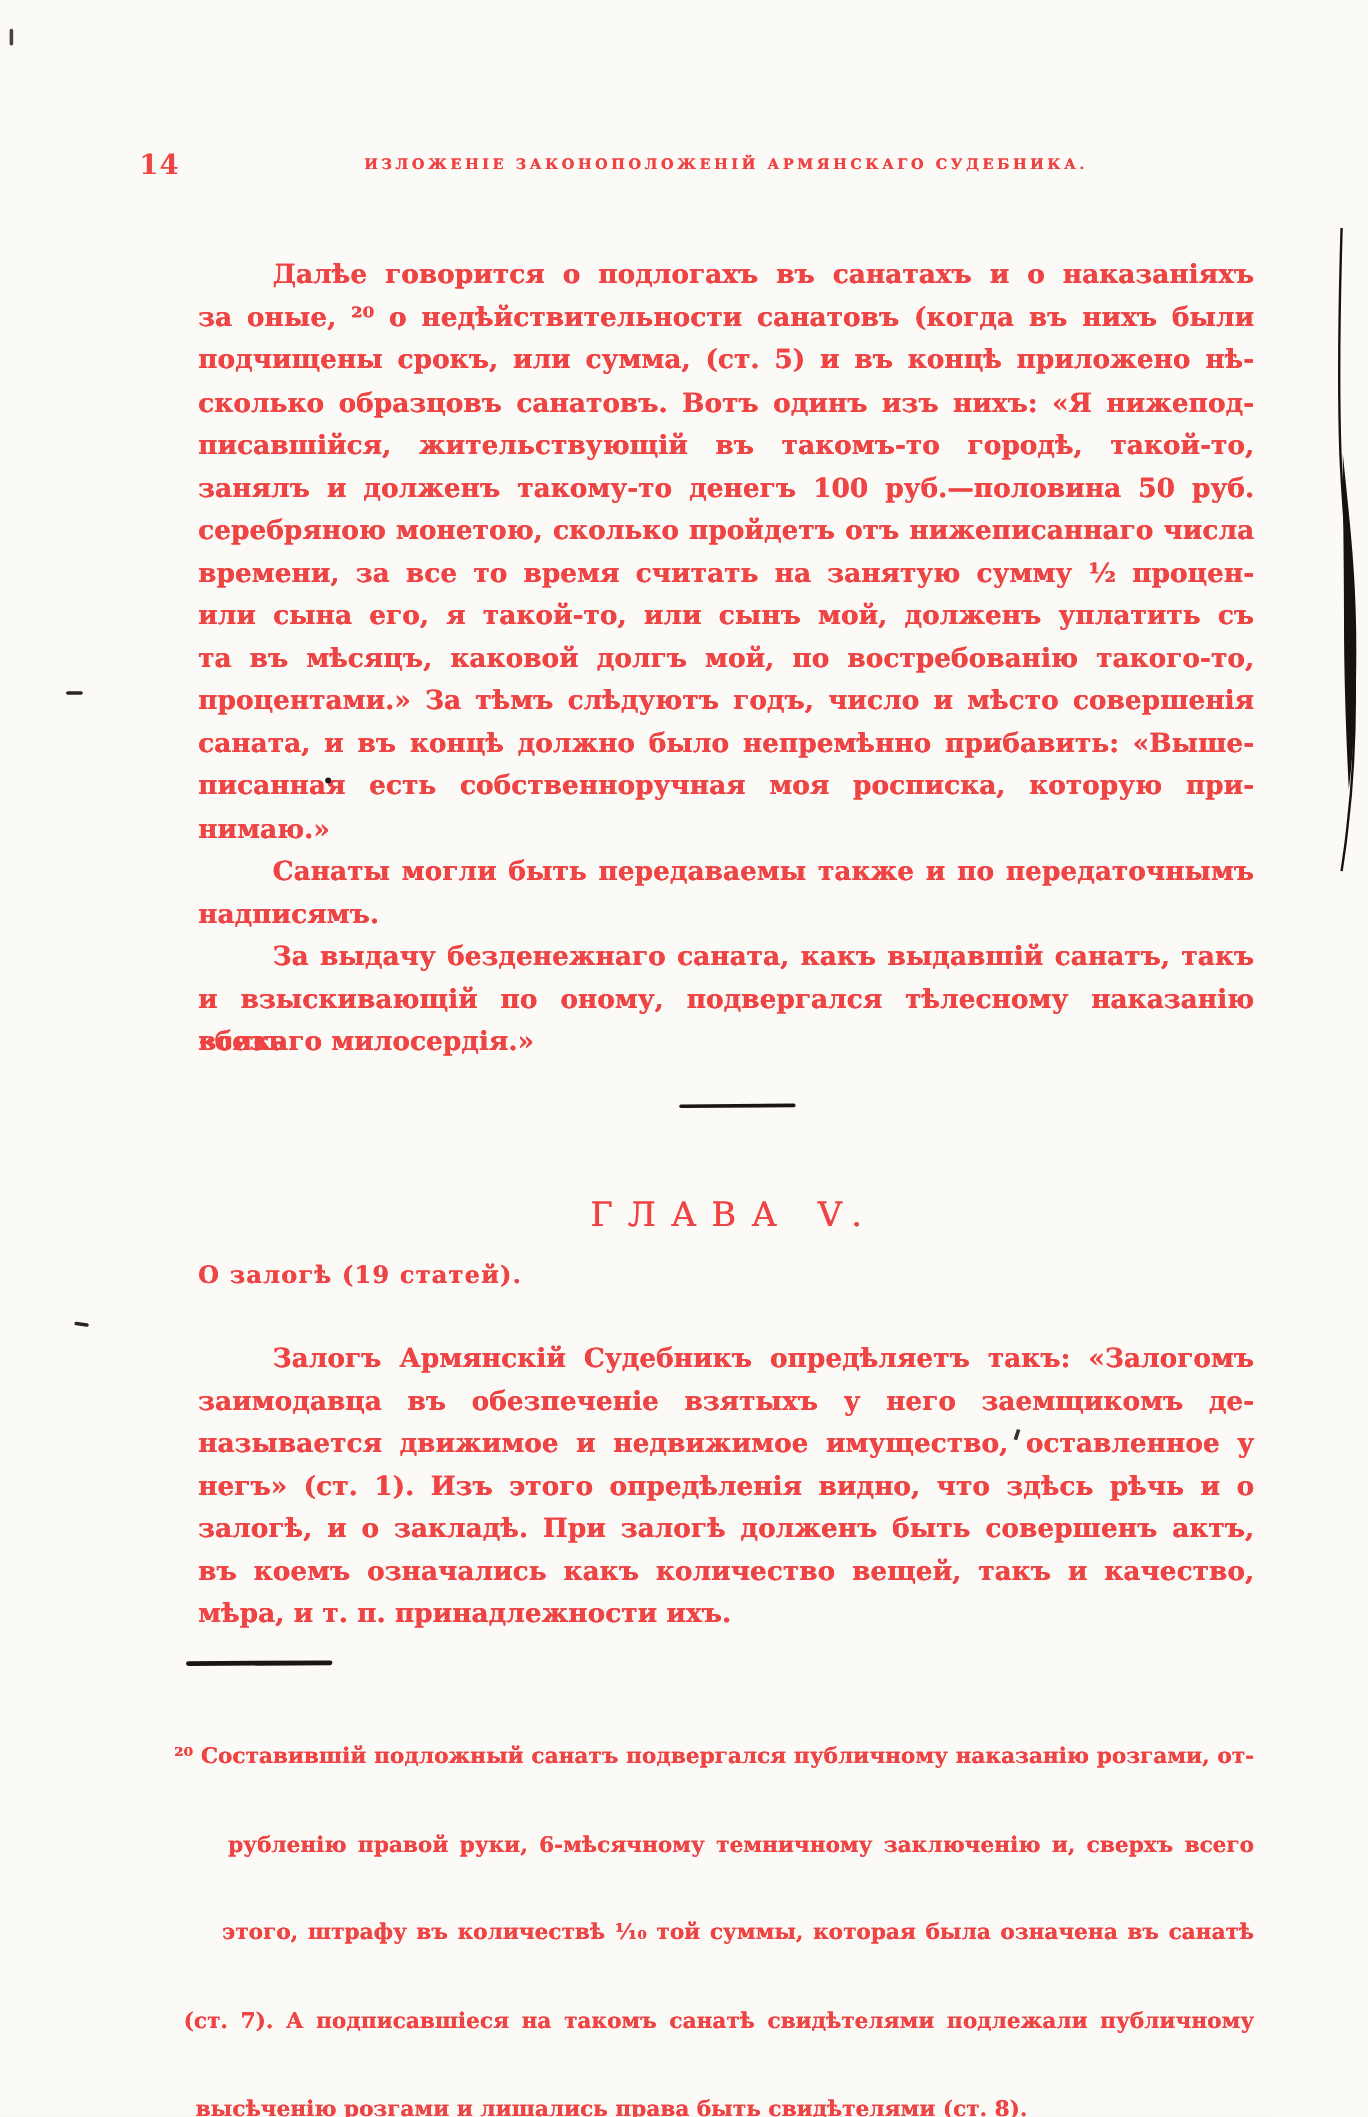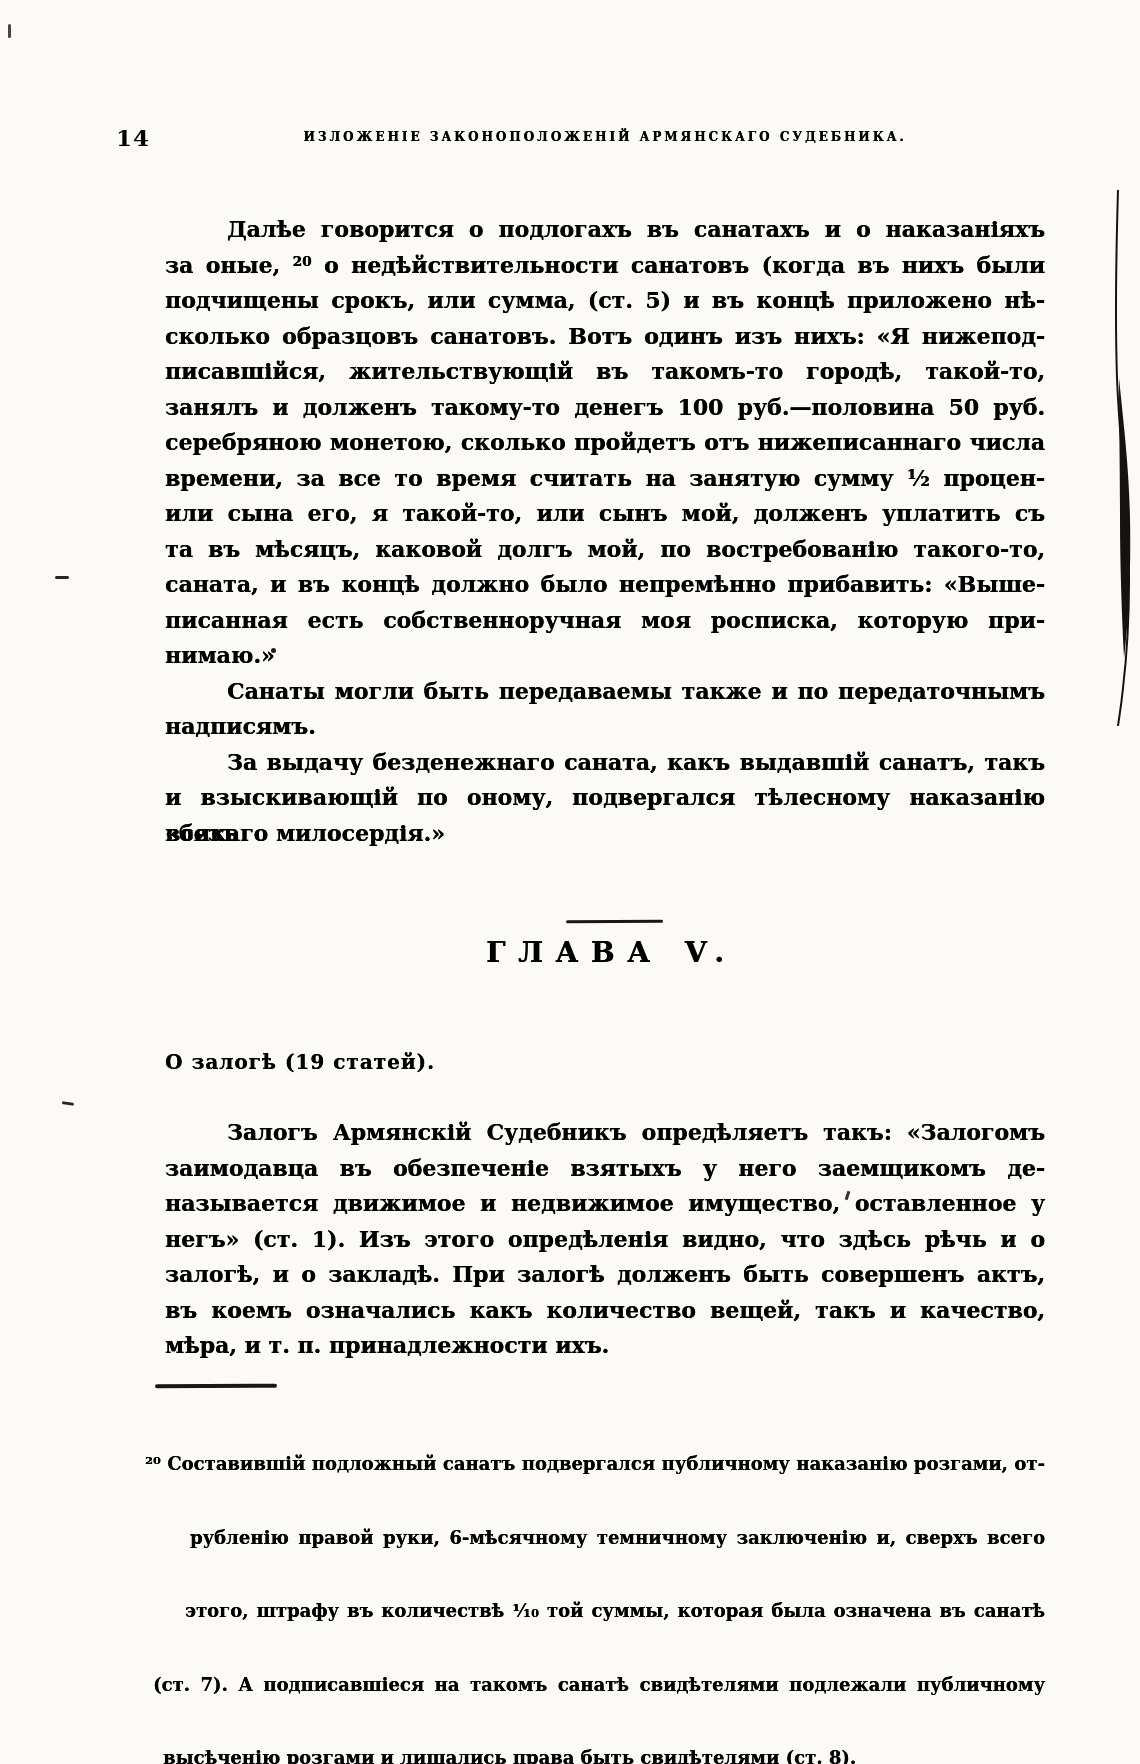--- a/index.html
+++ b/index.html
@@ -2,21 +2,21 @@
 <html><head>
 <meta charset="utf-8">
 <style>
   html,body{margin:0;padding:0;}
   body{background:#d8d6d2;font-family:"DejaVu Serif", serif;}
   .page{
     position:relative;
     width:1140px;height:1764px;
     margin:0 auto;
     background:#fbfaf7;
-    color:#000000;
+    color:#ef4444;
     overflow:hidden;
   }
   
   .page-number{
     position:absolute;left:116px;top:124px;
     font-size:23px;font-weight:bold;letter-spacing:1px;
   }
   .running-header{
     position:absolute;left:165px;top:130px;width:880px;
     text-align:center;
@@ -41,23 +41,23 @@
   .line.indent{padding-left:62px;}
   .line.last{text-align-last:left;}
   
   .section-divider{
     position:absolute;left:566px;top:920px;width:97px;height:3px;
     background:#1b1612;border-radius:2px;
     transform:rotate(-0.4deg);
   }
   
   .chapter-title{
-    position:absolute;left:165px;top:936px;width:880px;
+    position:absolute;left:165px;top:996px;width:880px;
     text-align:center;
-    font-size:28px;font-weight:bold;letter-spacing:0.45em;
+    font-size:28px;font-weight:normal;letter-spacing:0.45em;
     text-indent:0.45em;
     text-shadow:0.4px 0 0 currentColor;
   }
   .chapter-subtitle{
     position:absolute;left:165px;top:1050px;width:880px;
     font-size:20px;font-weight:bold;letter-spacing:1px;
     text-shadow:0.3px 0 0 currentColor;
   }
   
   .footnote-divider{
@@ -97,20 +97,21 @@
       <div class="line indent">Далѣе говорится о подлогахъ въ санатахъ и о наказаніяхъ</div>
       <div class="line">за оные, ²⁰ о недѣйствительности санатовъ (когда въ нихъ были</div>
       <div class="line">подчищены срокъ, или сумма, (ст. 5) и въ концѣ приложено нѣ-</div>
       <div class="line">сколько образцовъ санатовъ. Вотъ одинъ изъ нихъ: «Я нижепод-</div>
       <div class="line">писавшійся, жительствующій въ такомъ-то городѣ, такой-то,</div>
       <div class="line">занялъ и долженъ такому-то денегъ 100 руб.—половина 50 руб.</div>
       <div class="line">серебряною монетою, сколько пройдетъ отъ нижеписаннаго числа</div>
       <div class="line">времени, за все то время считать на занятую сумму ¹⁄₂ процен-</div>
       <div class="line">или сына его, я такой-то, или сынъ мой, долженъ уплатить съ</div>
       <div class="line">та въ мѣсяцъ, каковой долгъ мой, по востребованію такого-то,</div>
+      <div class="line">процентами.» За тѣмъ слѣдуютъ годъ, число и мѣсто совершенія</div>
       <div class="line">саната, и въ концѣ должно было непремѣнно прибавить: «Выше-</div>
       <div class="line">писанная есть собственноручная моя росписка, которую при-</div>
       <div class="line last">нимаю.»</div>
       <div class="line indent">Санаты могли быть передаваемы также и по передаточнымъ</div>
       <div class="line last">надписямъ.</div>
       <div class="line indent">За выдачу безденежнаго саната, какъ выдавшій санатъ, такъ</div>
       <div class="line">и взыскивающій по оному, подвергался тѣлесному наказанію «безъ</div>
       <div class="line last">всякаго милосердія.»</div>
     </div>
 

